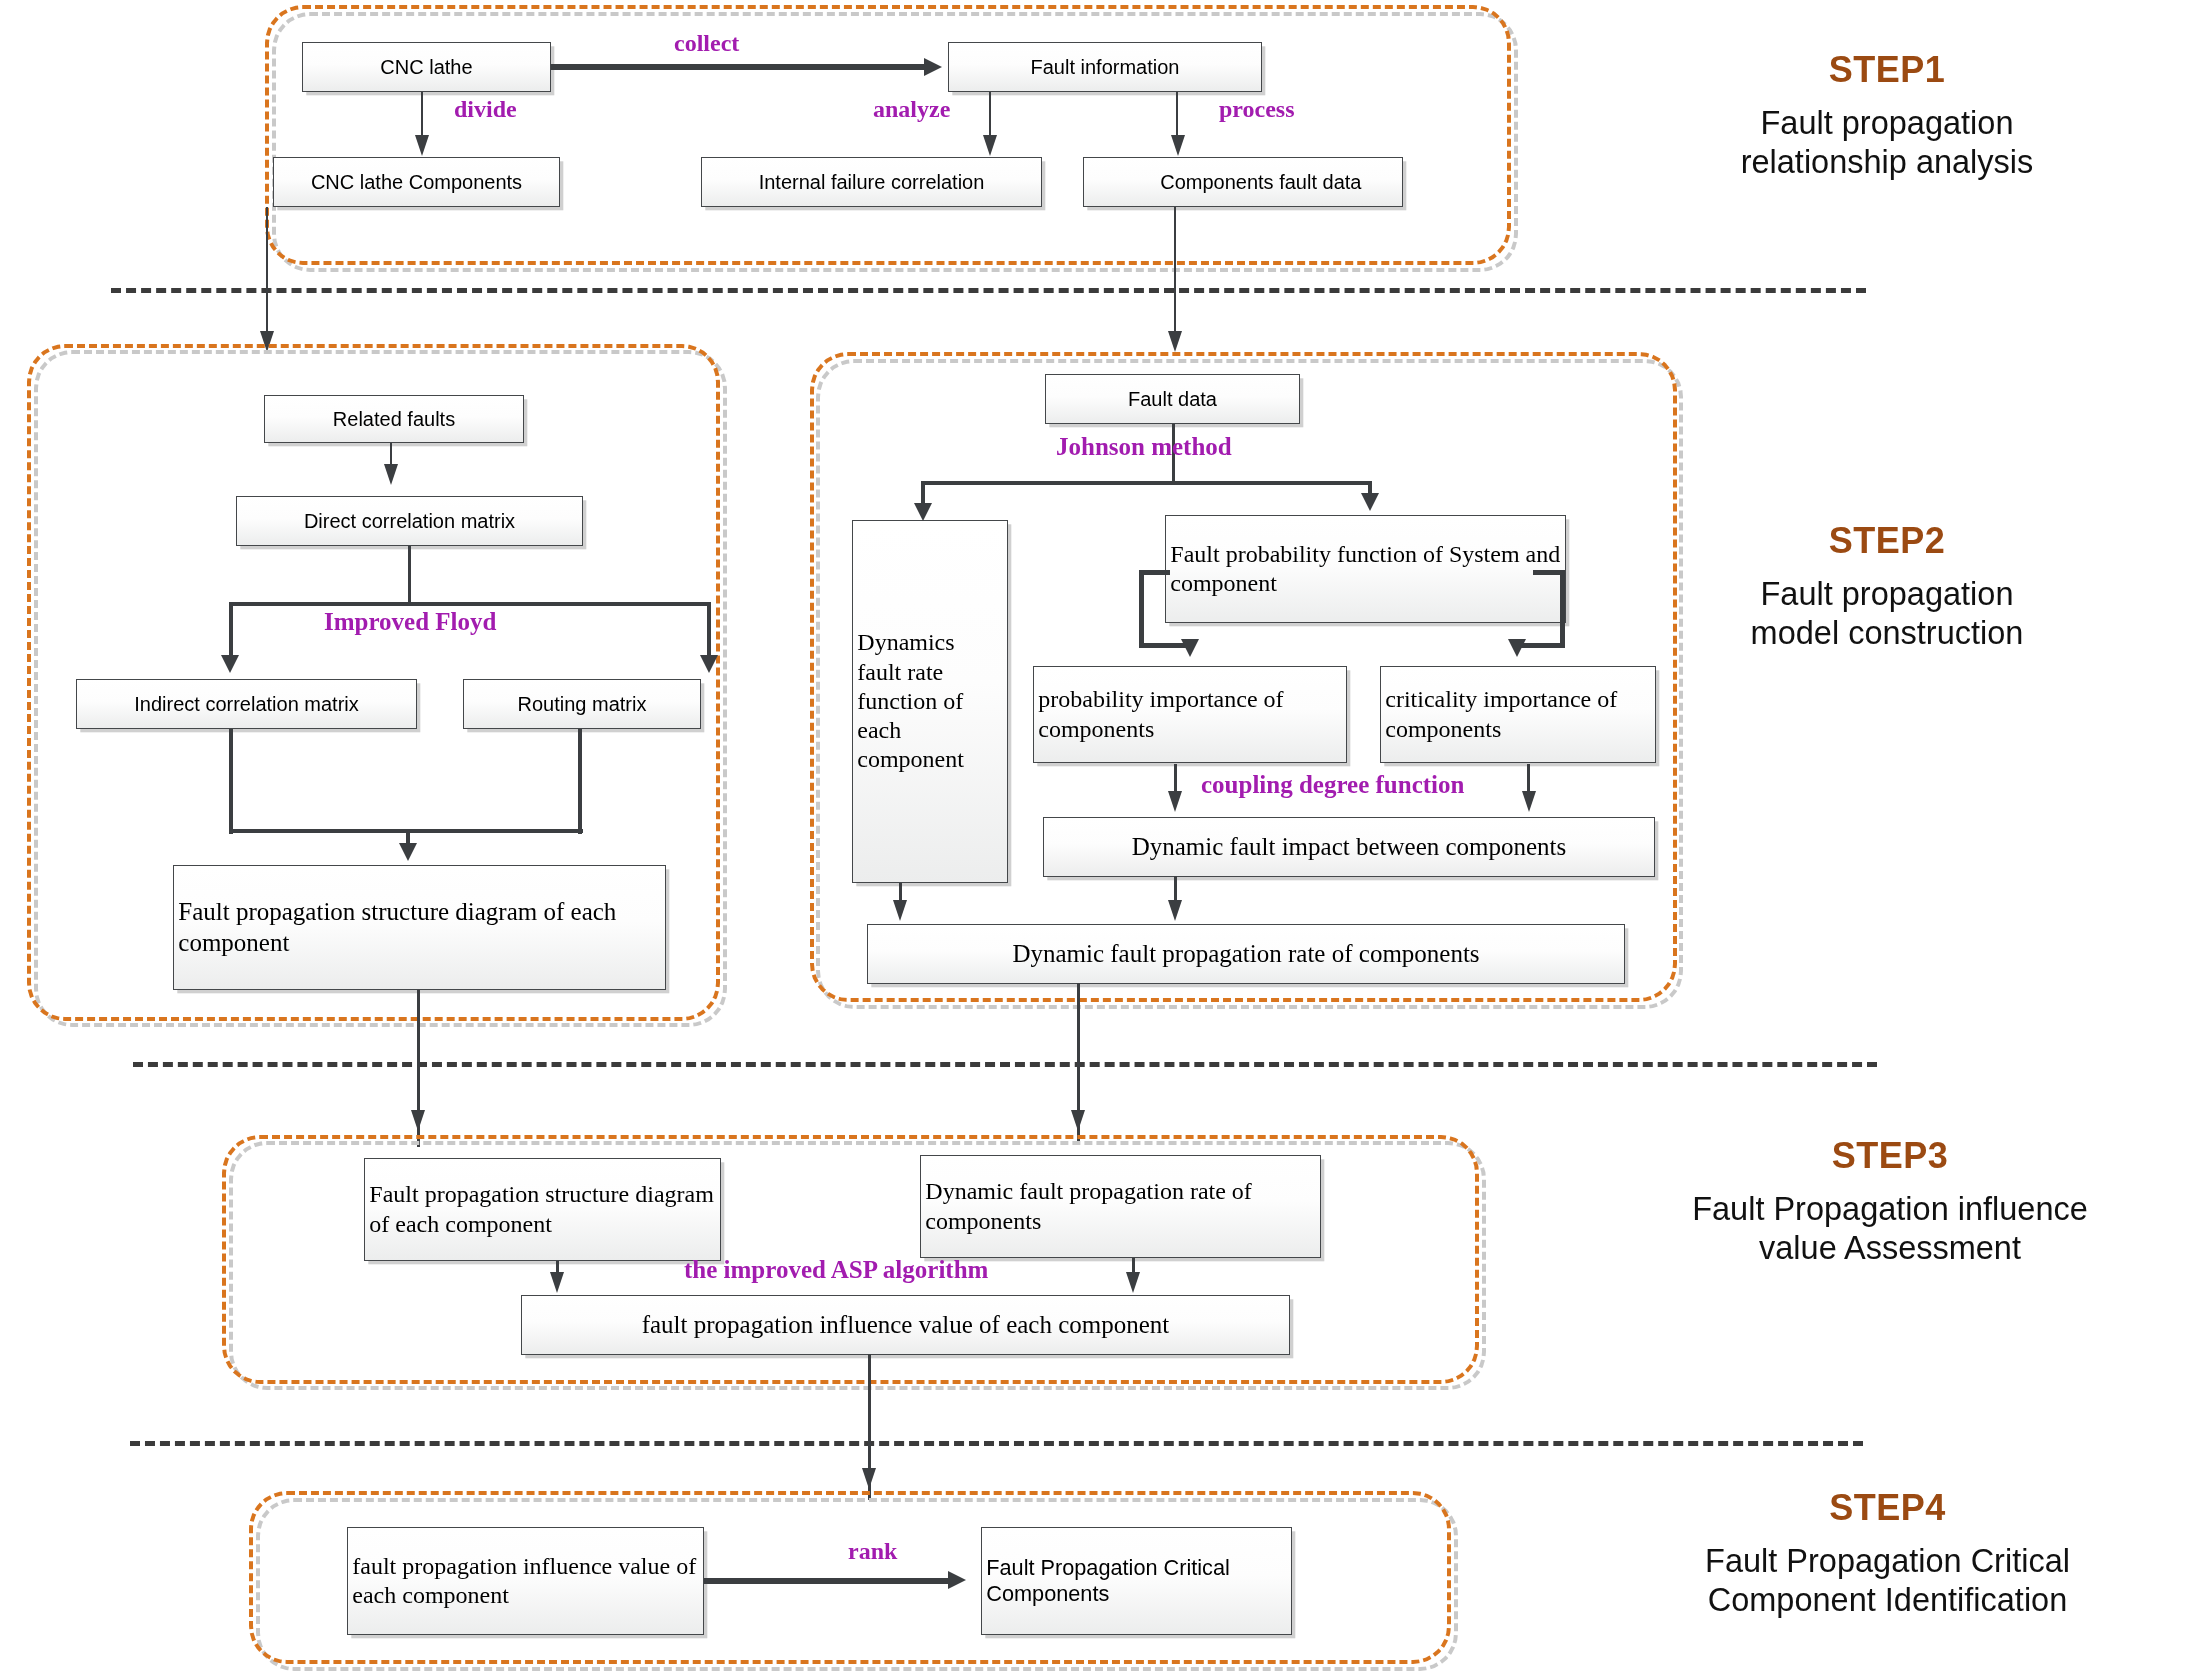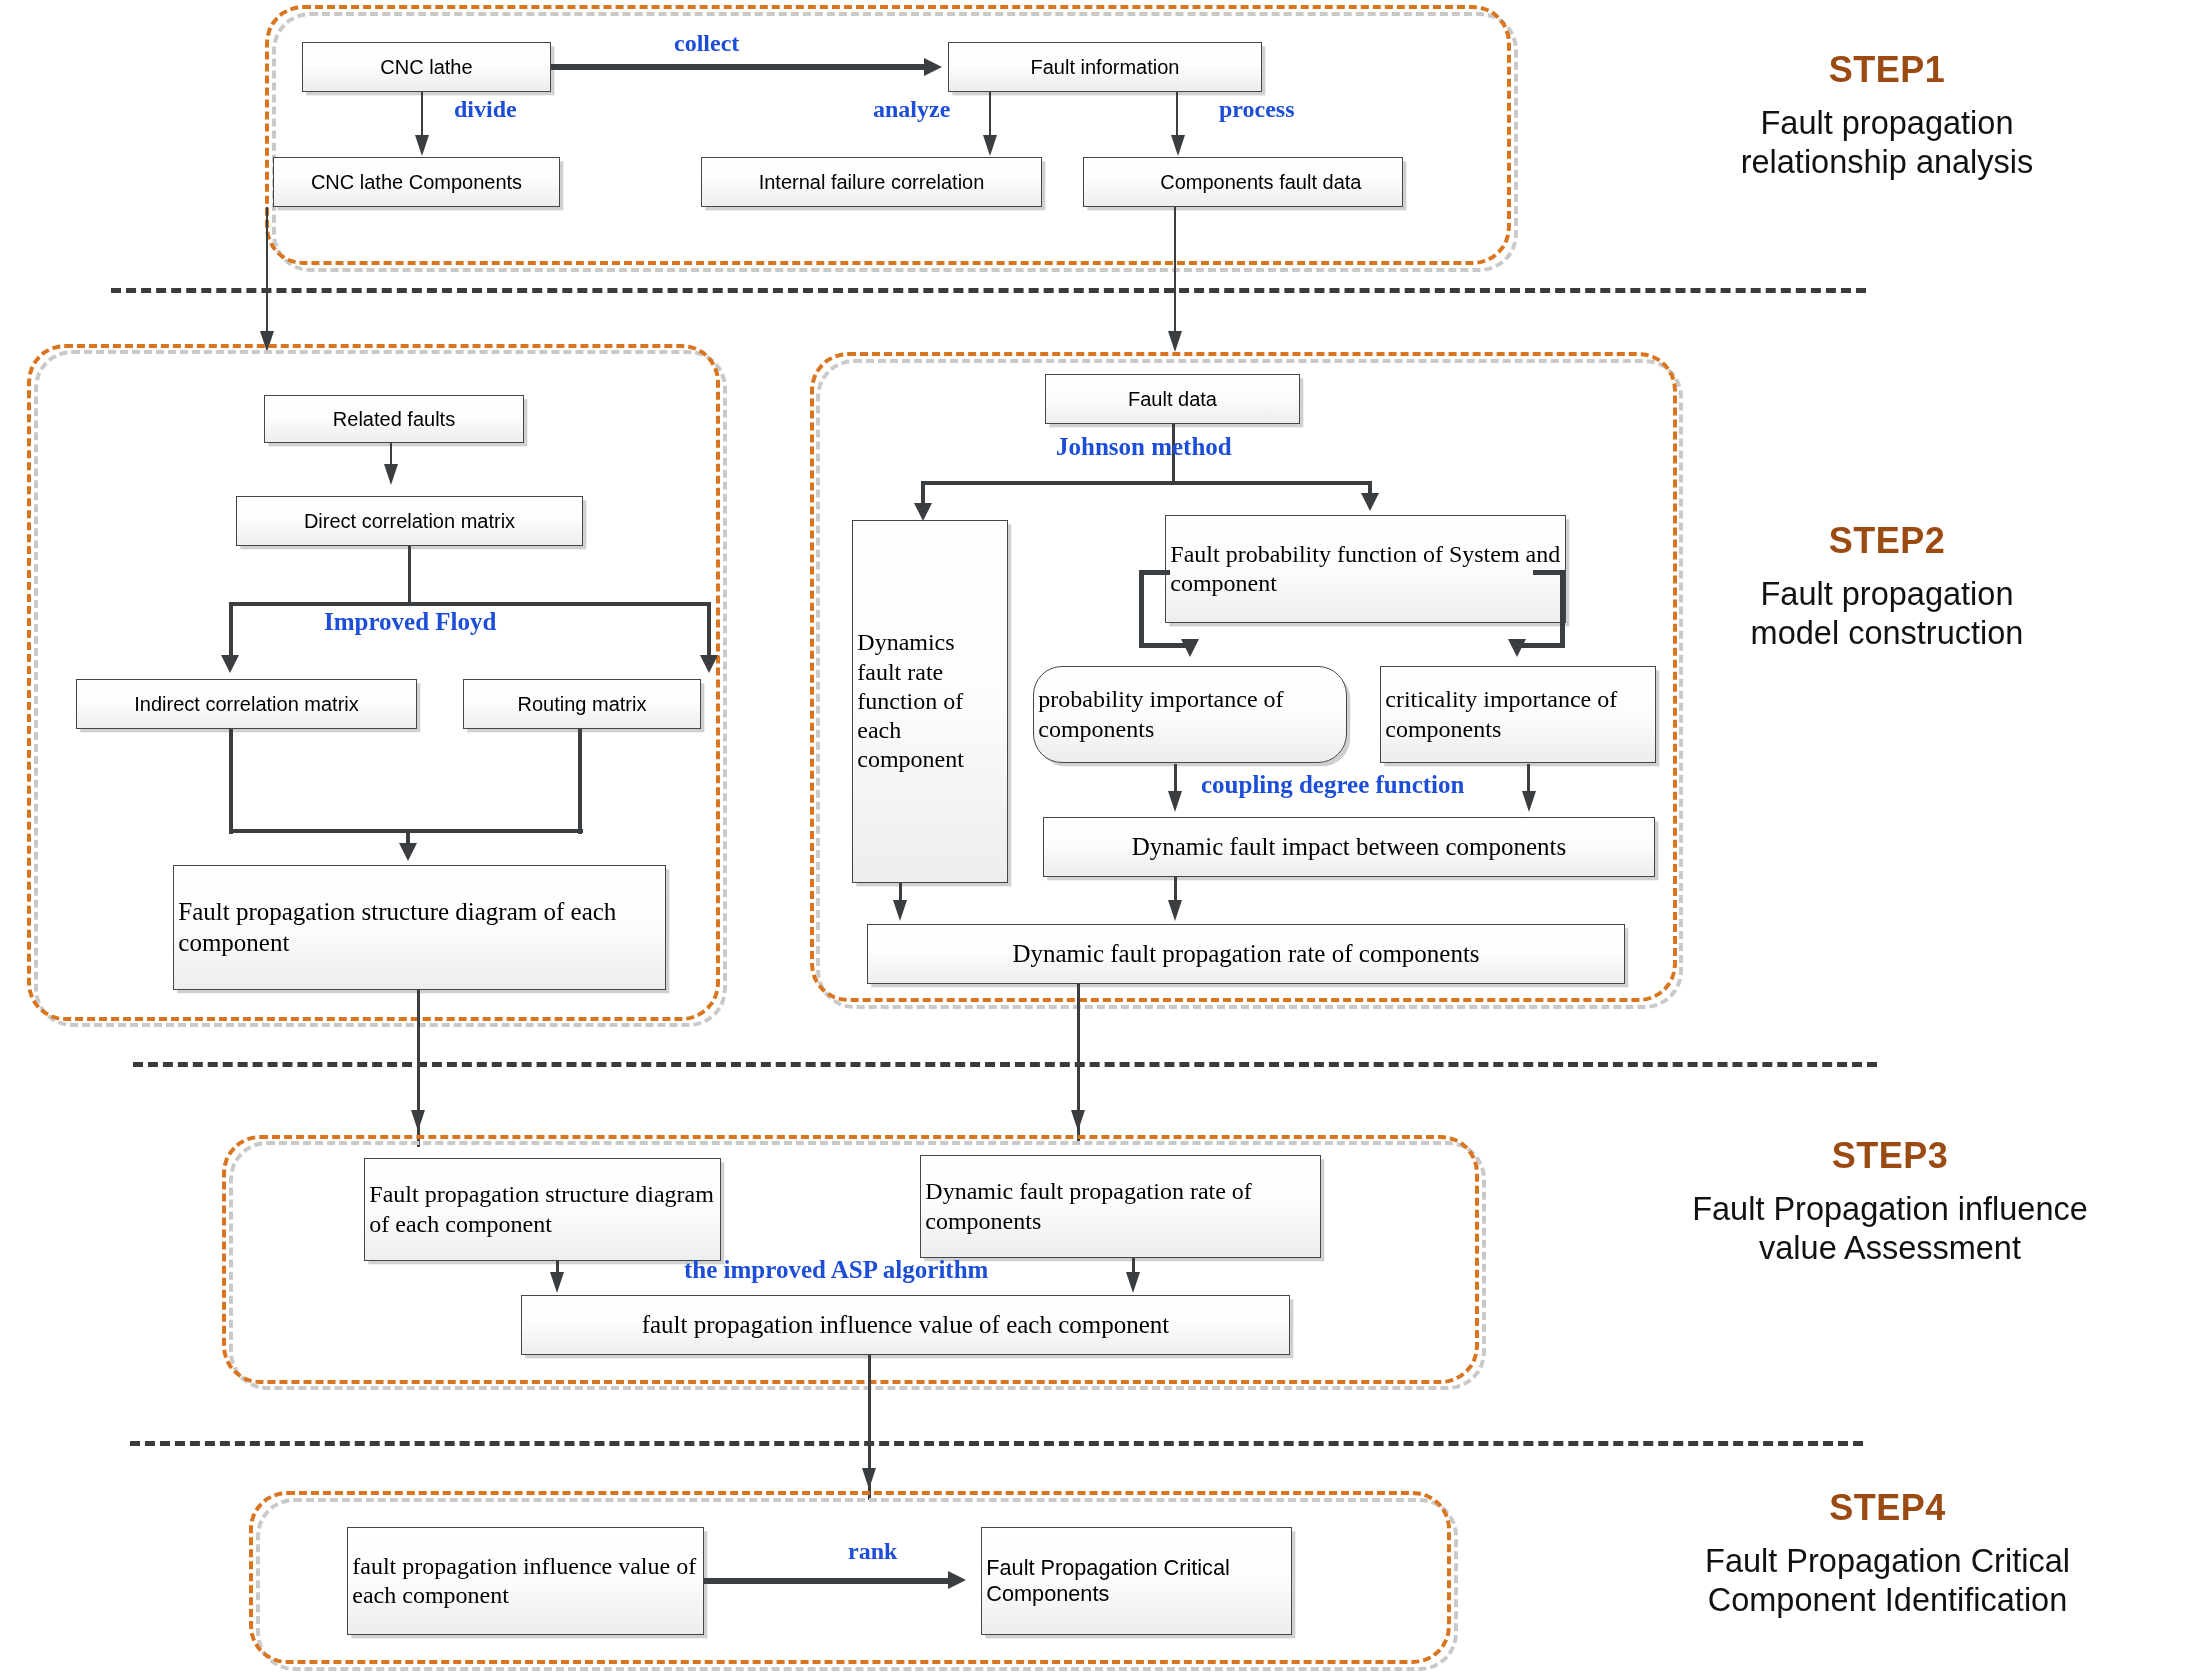--- a/index.html
+++ b/index.html
@@ -49,21 +49,21 @@
   .ln{position:absolute;background:#3b3e41;}
   .ln.v{width:2.7px;}
   .ln.h{height:2.7px;}
   .arrow-d{position:absolute;width:0;height:0;border-left:9.2px solid transparent;border-right:9.2px solid transparent;border-top:18.4px solid #3b3e41;}
   .arrow-r{position:absolute;width:0;height:0;border-top:9.2px solid transparent;border-bottom:9.2px solid transparent;border-left:18.4px solid #3b3e41;}
   .arrow-d.slim{border-left-width:7px;border-right-width:7px;border-top-width:21.7px;}
 
   
   .elabel{
     position:absolute;
-    color:#1d4ed8;
+    color:#a21caf;
     font-family:"Liberation Serif",serif;
     white-space:nowrap;
   }
 
   
   .legend{position:absolute;text-align:center;}
   .legend .num{
     color:#9b4a12;
     font-weight:bold;
     font-family:"Liberation Sans",sans-serif;
@@ -157,21 +157,21 @@
 
   <div class="step-box-shadow" style="left:816px;top:359px;width:867px;height:650px;"></div>
   <div class="step-box" style="left:810px;top:352px;width:867px;height:650px;"></div>
 
   <div class="node sans" style="left:1045px;top:374px;width:255px;height:50px;font-size:20px;">Fault data</div>
 
   <div class="node" style="left:852px;top:520px;width:156px;height:363px;font-size:24px;">Dynamics fault rate function of each component</div>
 
   <div class="node" style="left:1165px;top:515px;width:401px;height:108px;font-size:24px;">Fault probability function of System and component</div>
 
-  <div class="node" style="left:1033px;top:666px;width:314px;height:97px;font-size:24px;border-radius:29px;">probability importance of components</div>
+  <div class="node" style="left:1033px;top:666px;width:314px;height:97px;font-size:24px;">probability importance of components</div>
 
   <div class="node" style="left:1043px;top:817px;width:612px;height:60px;font-size:25px;">Dynamic fault impact between components</div>
 
   <div class="node" style="left:1380px;top:666px;width:276px;height:97px;font-size:24px;">criticality importance of components</div>
 
   <div class="node" style="left:867px;top:924px;width:758px;height:60px;font-size:25px;">Dynamic fault propagation rate of components</div>
 
   <div class="ln v" style="left:1172px;top:424px;width:3.2px;height:61px;"></div>
   <div class="ln h" style="left:921px;top:481px;width:451px;height:3.8px;"></div>
   <div class="ln v" style="left:921px;top:481px;width:3.8px;height:26px;"></div>

